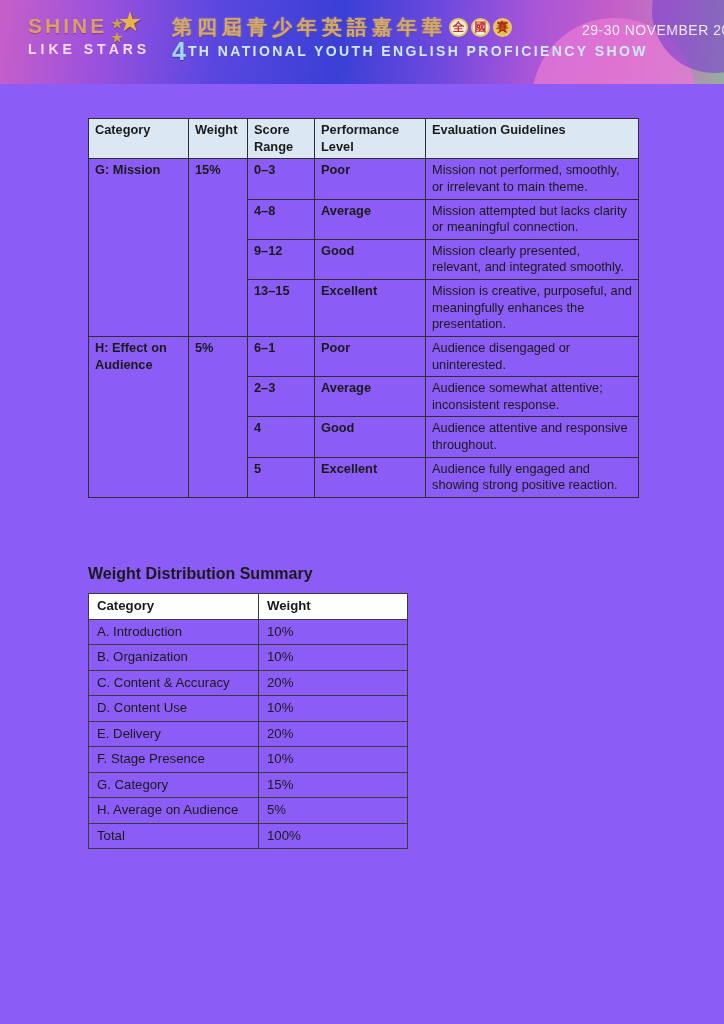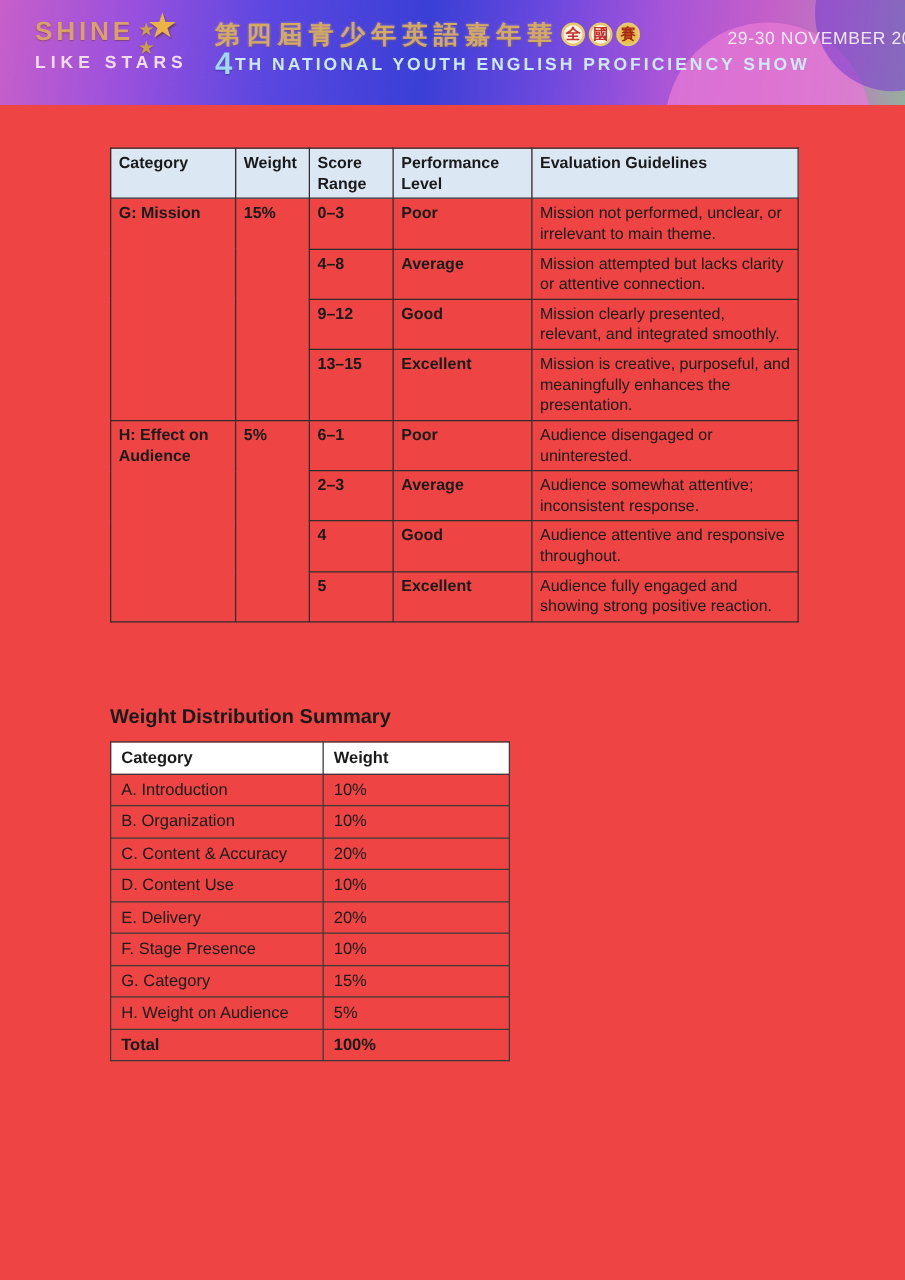--- a/index.html
+++ b/index.html
@@ -3,21 +3,21 @@
 <meta charset="utf-8">
 <style>
   * { margin: 0; padding: 0; box-sizing: border-box; }
   html, body { background: #ffffff; }
   body { font-family: "Liberation Sans", sans-serif; }
 
   .page {
     position: relative;
     width: 724px;
     height: 1024px;
-    background: #ef4444;
+    background: #8b5cf6;
     overflow: hidden;
     color: #1a1a1a;
   }
 
   
   .banner {
     position: absolute;
     left: 0; top: 0;
     width: 724px; height: 84px;
     overflow: hidden;
@@ -193,21 +193,21 @@
     font-size: 13.2px;
     line-height: 1.25;
   }
   .summary-table th, .summary-table td {
     border: 1px solid #3a3a3a;
     padding: 4px 8px;
     height: 25px;
     vertical-align: middle;
   }
   .summary-table thead th { font-weight: bold; background: #ffffff; }
-  .summary-table tr.bold-row td { font-weight: bold; }
+  .summary-table tr.bold-row td { font-weight: normal; }
 </style>
 </head>
 <body>
 
 <div class="page">
 
   <div class="banner">
     <div class="circle-pink"></div>
     <div class="circle-violet"></div>
 
@@ -252,26 +252,26 @@
           <th>Performance Level</th>
           <th>Evaluation Guidelines</th>
         </tr>
     </thead>
     <tbody>
         <tr>
           <td class="category-cell" rowspan="4">G: Mission</td>
           <td class="weight-cell" rowspan="4">15%</td>
           <td class="range-cell">0–3</td>
           <td class="level-cell">Poor</td>
-          <td class="guide-cell">Mission not performed, unclear, or irrelevant to main theme.</td>
+          <td class="guide-cell">Mission not performed, smoothly, or irrelevant to main theme.</td>
         </tr>
         <tr>
           <td class="range-cell">4–8</td>
           <td class="level-cell">Average</td>
-          <td class="guide-cell">Mission attempted but lacks clarity or attentive connection.</td>
+          <td class="guide-cell">Mission attempted but lacks clarity or meaningful connection.</td>
         </tr>
         <tr>
           <td class="range-cell">9–12</td>
           <td class="level-cell">Good</td>
           <td class="guide-cell">Mission clearly presented, relevant, and integrated smoothly.</td>
         </tr>
         <tr>
           <td class="range-cell">13–15</td>
           <td class="level-cell">Excellent</td>
           <td class="guide-cell">Mission is creative, purposeful, and meaningfully enhances the presentation.</td>
@@ -337,21 +337,21 @@
         </tr>
         <tr>
           <td>F. Stage Presence</td>
           <td>10%</td>
         </tr>
         <tr>
           <td>G. Category</td>
           <td>15%</td>
         </tr>
         <tr>
-          <td>H. Weight on Audience</td>
+          <td>H. Average on Audience</td>
           <td>5%</td>
         </tr>
         <tr class="bold-row">
           <td>Total</td>
           <td>100%</td>
         </tr>
       </tbody>
   </table>
 
 </div>

